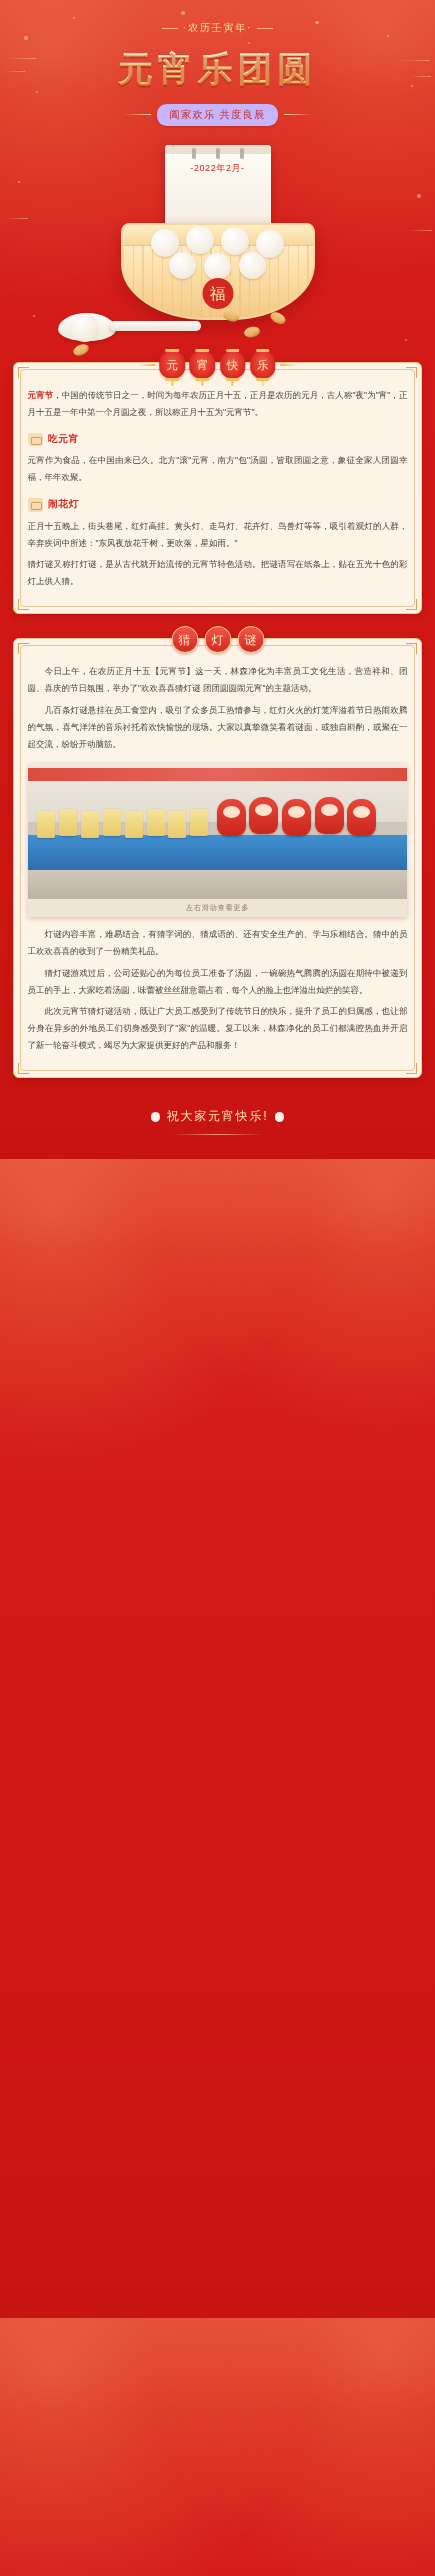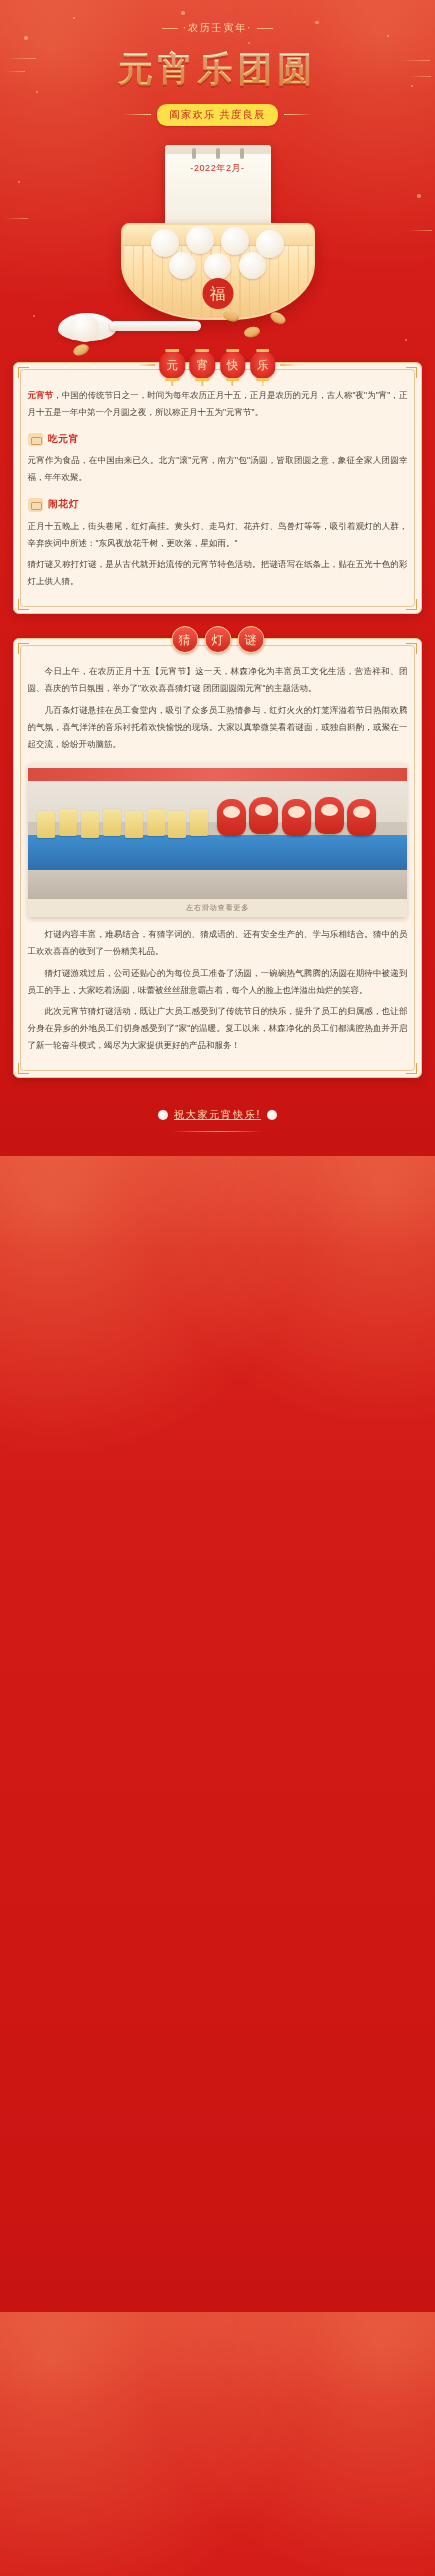--- a/index.html
+++ b/index.html
@@ -74,21 +74,21 @@
   .subtitle-ornament:after {
     content:"";
     position:absolute; top:2.4px; left:0;
     width:28px; height:1.2px;
     background: linear-gradient(90deg, rgba(255,220,160,0), rgba(255,220,160,0.95));
   }
   .subtitle-ornament.right:after {
     background: linear-gradient(90deg, rgba(255,220,160,0.95), rgba(255,220,160,0));
   }
   .subtitle {
-    background: #fde047;
+    background: #c4b5fd;
     color: #c62a20;
     font-size: 10.3px;
     letter-spacing: 1.2px;
     padding: 4.2px 12px;
     border-radius: 9.7px;
     box-shadow: 0 1.2px 2.4px rgba(120,10,5,0.25);
     white-space: nowrap;
   }
 
   
@@ -425,23 +425,22 @@
   
   .footer {
     position: relative;
     text-align: center;
     padding: 15.7px 0 24px;
     z-index: 3;
   }
   .footer-text {
     display: inline-block;
     color: #ffe4ae;
-    font-size: 10px;
+    font-size: 12px;
     letter-spacing: 1.8px;
-    text-decoration: underline;
   }
   .footer-ty {
     display: inline-block;
     width: 9.7px; height: 9.7px;
     border-radius: 50%;
     background: radial-gradient(circle at 35% 30%, #fff, #efe4d4);
     vertical-align: -1.2px;
     margin: 0 3.6px;
   }
   .footer-line {

